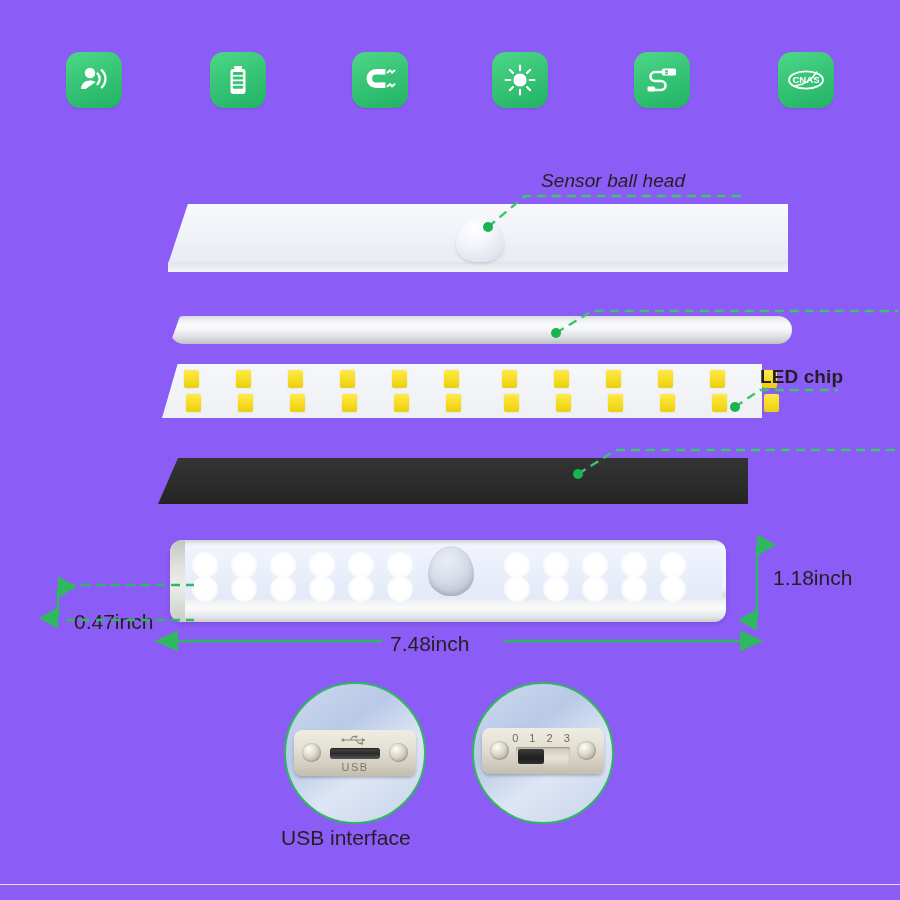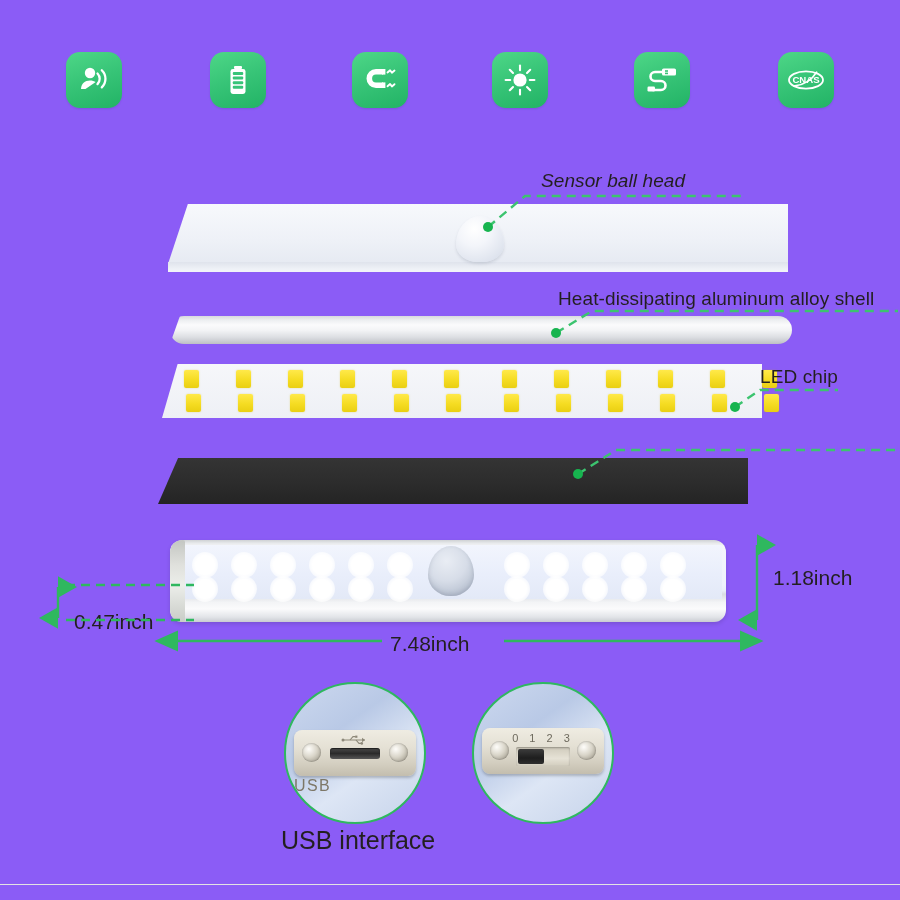--- a/index.html
+++ b/index.html
@@ -220,24 +220,24 @@
   }
   #usb-glyph {
     position: absolute;
     left: 47px; top: 5px;
     width: 28px; height: 10px;
   }
   #usb-caption-mini {
     position: absolute;
     left: 0; top: 31px;
     width: 122px;
-    font-size: 16px;
+    text-align: center;
+    font-size: 11px;
     letter-spacing: 1.4px;
     color: #7d7767;
-    margin-top: 16px;
   }
   #switch-digits {
     position: absolute;
     left: 0; top: 4px;
     width: 122px;
     text-align: center;
     font-size: 11px;
     letter-spacing: 4px;
     color: #6e6a5e;
   }
@@ -251,21 +251,21 @@
   }
   #switch-knob {
     position: absolute;
     left: 2px; top: 2px;
     width: 26px; height: 15px;
     border-radius: 2px;
     background: linear-gradient(180deg,#3c3c3c 0%,#1e1e1e 60%,#2f2f2f 100%);
   }
   .detail-caption {
     position: absolute;
-    font-size: 25px;
+    font-size: 21px;
     color: #231f20;
     white-space: nowrap;
   }
   #caption-usb    { left: 281px; top: 826px; }
   #caption-switch { left: 473px; top: 826px; }
 
   #bottom-rule {
     position: absolute;
     left: 0; top: 884px;
     width: 900px; height: 1px;
@@ -426,22 +426,21 @@
           <div class="lamp-led" style="left: 412px; top: 36px;"></div>
           <div class="lamp-led" style="left: 451px; top: 36px;"></div>
           <div class="lamp-led" style="left: 490px; top: 36px;"></div>
         </div>
       <div id="lamp-sensor"></div>
       <div id="lamp-cap-left"></div>
     </div>
   </div>
 
   <div class="callout-label" style="left:541px;top:170px;font-style:italic;">Sensor ball head</div>
-  <div class="callout-label" style="left:558px;top:288px;">Heat-dissipating aluminum alloy shell</div>
-  <div class="callout-label" style="left:760px;top:366px;">LED chip</div>
+  <div class="callout-label" style="left:760px;top:366px;font-weight:bold;">LED chip</div>
 
   <div class="dim-label" style="left:74px;top:595px;margin-top:15px;">0.47inch</div>
   <div class="dim-label" style="left:773px;top:566px;">1.18inch</div>
   <div class="dim-label" style="left:390px;top:632px;">7.48inch</div>
 
   <svg id="overlay-svg" viewBox="0 0 900 900">
     <defs>
       <marker id="arrow-up" markerWidth="9" markerHeight="9" refX="4.5" refY="8" orient="auto">
         <path d="M4.5 0 L9 8 L0 8 Z" fill="#2fb85f"></path>
       </marker>

